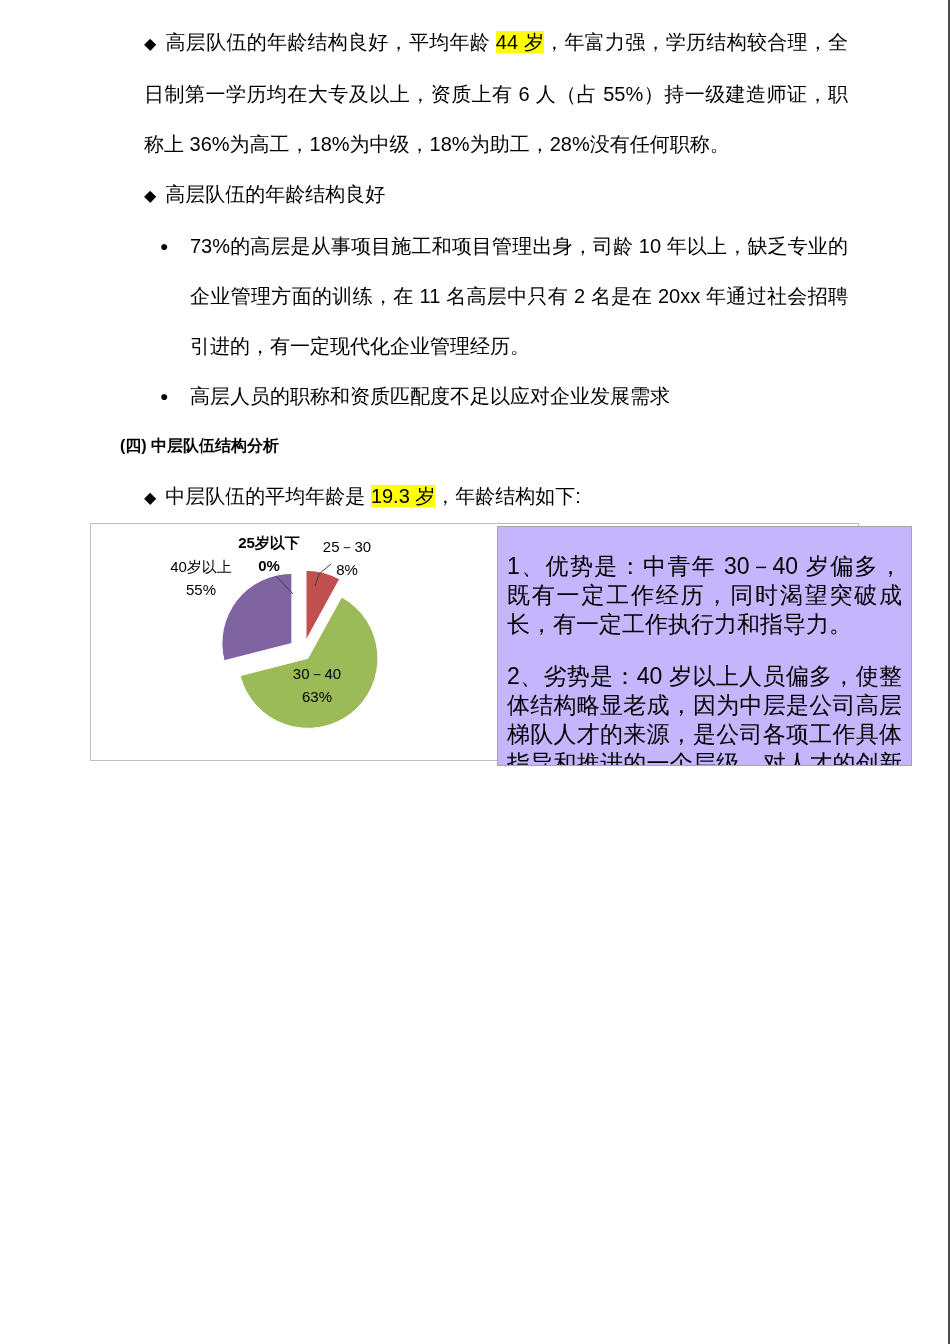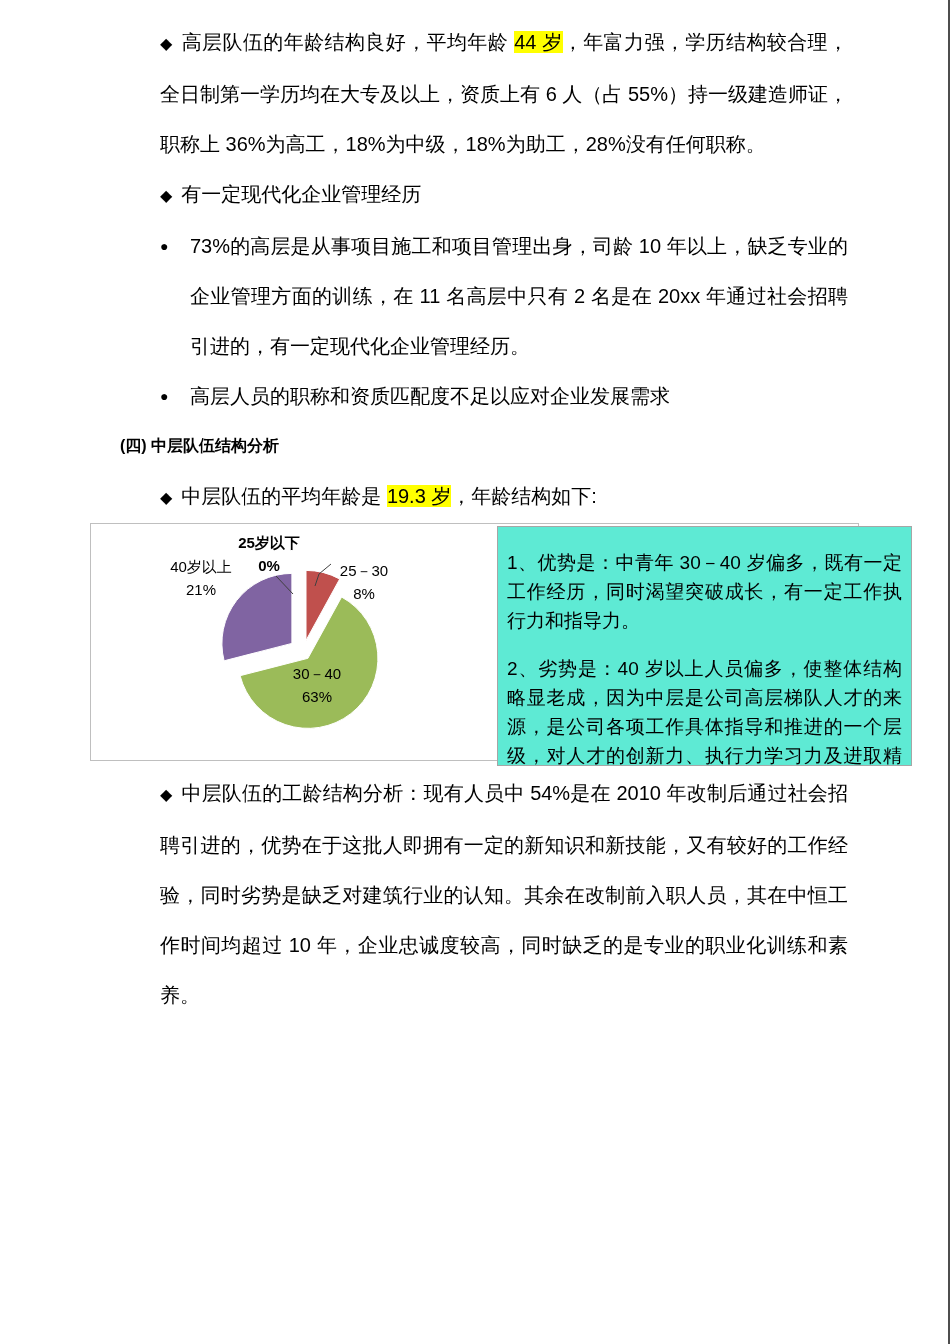--- a/index.html
+++ b/index.html
@@ -10,21 +10,21 @@
     color: #000;
   }
   .page { position: relative; width: 950px; height: 1344px; background: #fff; overflow: hidden; }
   .content { position: absolute; left: 120px; top: 17px; width: 728px; }
 
   .para {
     font-size: 20px; line-height: 50px;
     text-align: justify; text-justify: inter-ideograph;
     color: #000;
   }
-  .para.diamond { margin-left: 40px; }
+  .para.diamond { margin-left: 24px; }
   .para.heading { font-weight: 700; font-size: 16px; margin-left: 0; }
   .para.dot { margin-left: 70px; position: relative; }
   .bullet-diamond { font-size: 16px; margin-right: 9px; }
   .bullet-dot { position: absolute; left: -30px; top: 0; font-size: 14px; }
   .hl { background: #ffff00; }
 
   .chart-section { position: relative; height: 245px; }
   .chart-frame {
     position: absolute; left: -30px; top: 0;
     width: 767px; height: 236px;
@@ -33,76 +33,75 @@
   .chart-frame svg { position: absolute; left: 0; top: 0; }
   #pie-labels { position: absolute; left: 0; top: 0; right: 0; bottom: 0; }
   .pie-label {
     position: absolute; transform: translateX(-50%);
     text-align: center; font-size: 15px; line-height: 23px;
     white-space: nowrap; color: #000;
   }
   .note-box {
     position: absolute; left: 377px; top: 3px;
     width: 395px; height: 236px;
-    border: 1px solid #a6a6a6; background: #5eead4;
+    border: 1px solid #a6a6a6; background: #c4b5fd;
     padding: 2px 9px 0;
-    font-size: 19px; line-height: 29px;
+    font-size: 23px; line-height: 29px;
     text-align: justify; text-justify: inter-ideograph;
     overflow: hidden;
   }
   .page-edge { position: absolute; right: 0; top: 0; width: 2px; height: 100%; background: #4d4d4d; }
 </style>
 </head>
 <body>
 
 <div class="page">
   <div class="content">
 
     <div id="paras-top">
         <div class="para diamond"><span class="bullet-diamond">◆</span><span>高层队伍的年龄结构良好，平均年龄 </span><span class="hl">44 岁</span><span>，年富力强，学历结构较合理，全日制第一学历均在大专及以上，资质上有 6 人（占 55%）持一级建造师证，职称上 36%为高工，18%为中级，18%为助工，28%没有任何职称。</span></div>
-        <div class="para diamond"><span class="bullet-diamond">◆</span><span>有一定现代化企业管理经历</span></div>
+        <div class="para diamond"><span class="bullet-diamond">◆</span><span>高层队伍的年龄结构良好</span></div>
         <div class="para dot"><span class="bullet-dot">●</span><span>73%的高层是从事项目施工和项目管理出身，司龄 10 年以上，缺乏专业的企业管理方面的训练，在 11 名高层中只有 2 名是在 20xx 年通过社会招聘引进的，有一定现代化企业管理经历。</span></div>
         <div class="para dot"><span class="bullet-dot">●</span><span>高层人员的职称和资质匹配度不足以应对企业发展需求</span></div>
         <div class="para heading"><span>(四) 中层队伍结构分析</span></div>
         <div class="para diamond"><span class="bullet-diamond">◆</span><span>中层队伍的平均年龄是 </span><span class="hl">19.3 岁</span><span>，年龄结构如下:</span></div>
       </div>
 
     <div class="chart-section">
       <div class="chart-frame">
         <svg id="pie-svg" width="765" height="234" viewBox="0 0 765 234">
             <path d="M 215.0 116.4 L 215.0 46.4 A 70 70 0 0 1 248.7 55.0 Z" fill="#c0504d" stroke="#ffffff" stroke-width="1"></path>
             <path d="M 216.9 134.3 L 250.6 73.0 A 70 70 0 1 1 149.1 151.7 Z" fill="#9bbb59" stroke="#ffffff" stroke-width="1"></path>
             <path d="M 200.9 119.4 L 133.1 136.8 A 70 70 0 0 1 200.9 49.4 Z" fill="#8064a2" stroke="#ffffff" stroke-width="1"></path>
             <polyline points="185,52 202,70" fill="none" stroke="#404040" stroke-width="1"></polyline>
             <polyline points="240,40 228,50 224,62" fill="none" stroke="#404040" stroke-width="1"></polyline>
           </svg>
         <div id="pie-labels">
             <div class="pie-label" style="left: 178px; top: 7px; font-weight: bold;">
               <div>25岁以下</div>
               <div>0%</div>
             </div>
-            <div class="pie-label" style="left: 273px; top: 11px; margin-top: 24px;">
+            <div class="pie-label" style="left: 256px; top: 11px;">
               <div>25－30</div>
               <div>8%</div>
             </div>
             <div class="pie-label" style="left: 226px; top: 138px;">
               <div>30－40</div>
               <div>63%</div>
             </div>
             <div class="pie-label" style="left: 110px; top: 31px;">
               <div>40岁以上</div>
-              <div>21%</div>
+              <div>55%</div>
             </div>
           </div>
       </div>
       <div class="note-box">
         <p>1、优势是：中青年 30－40 岁偏多，既有一定工作经历，同时渴望突破成长，有一定工作执行力和指导力。</p>
         <p>2、劣势是：40 岁以上人员偏多，使整体结构略显老成，因为中层是公司高层梯队人才的来源，是公司各项工作具体指导和推进的一个层级，对人才的创新力、执行力学习力及进取精神都有一定要求。</p>
       </div>
     </div>
 
     <div id="paras-bottom">
-        <div class="para diamond"><span class="bullet-diamond">◆</span><span>中层队伍的工龄结构分析：现有人员中 54%是在 2010 年改制后通过社会招聘引进的，优势在于这批人即拥有一定的新知识和新技能，又有较好的工作经验，同时劣势是缺乏对建筑行业的认知。其余在改制前入职人员，其在中恒工作时间均超过 10 年，企业忠诚度较高，同时缺乏的是专业的职业化训练和素养。</span></div>
       </div>
 
   </div>
   <div class="page-edge"></div>
 </div>
 
 </body></html>

